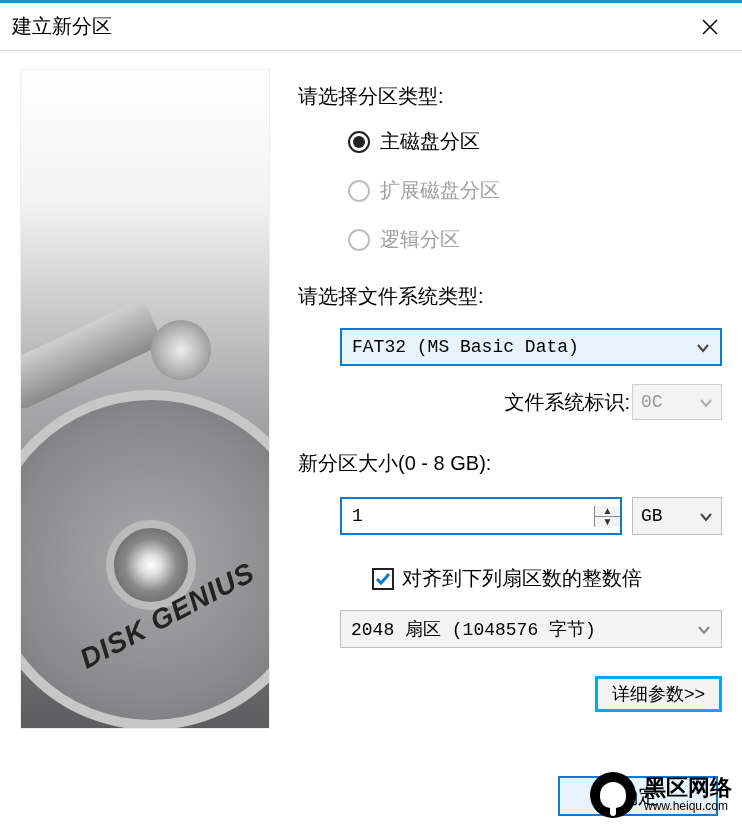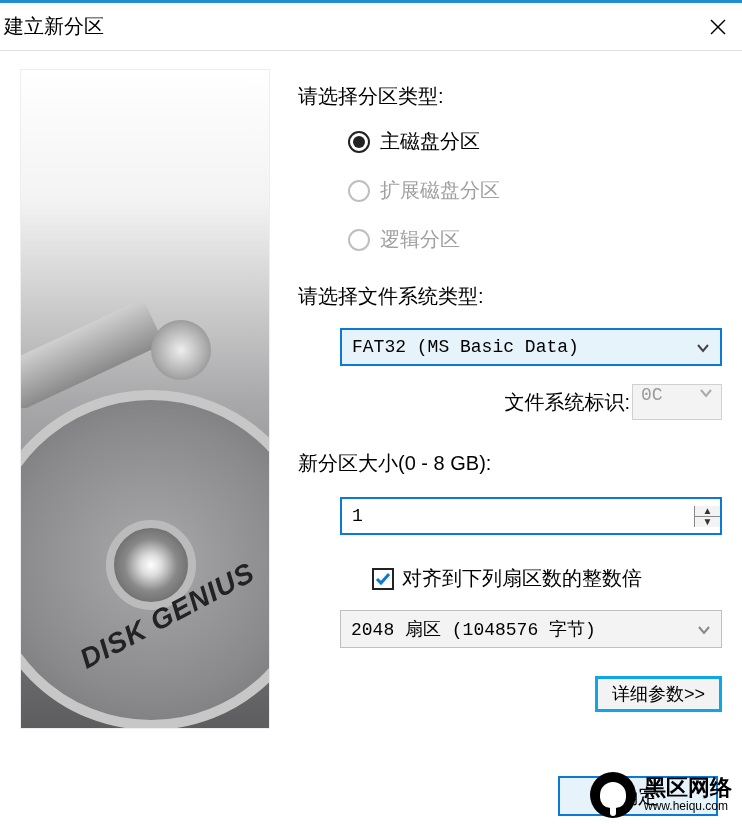--- a/index.html
+++ b/index.html
@@ -15,21 +15,21 @@
     position: relative;
   }
   .topbar-accent {
     height: 3px;
     background: #1f8fd0;
   }
   .titlebar {
     height: 48px;
     display: flex;
     align-items: center;
-    padding: 0 4px;
+    padding: 0 12px;
     border-bottom: 1px solid #e0e0e0;
   }
   .titlebar .title {
     flex: 1;
     font-size: 20px;
   }
   .close-btn {
     width: 40px;
     height: 40px;
     display: flex;
@@ -167,20 +167,21 @@
     gap: 2px;
     margin: 18px 0 30px 0;
   }
   .fsid-label { font-size: 20px; }
   .fsid-box {
     width: 90px; height: 36px;
     border: 1px solid #d0d0d0;
     background: #f3f3f3;
     color: #9a9a9a;
     display: flex;
+    align-items: center;
     padding: 0 8px;
     font-family: "Courier New", monospace;
     font-size: 18px;
   }
   .fsid-box .select-caret svg { stroke: #aaa; }
 
   .size-row {
     display: flex;
     align-items: stretch;
     gap: 10px;
@@ -397,20 +398,28 @@
 
     <div class="section-label">新分区大小(0 - 8 GB):</div>
     <div class="size-row">
       <div class="size-input">
         <input type="text" value="1" style="">
         <div class="spinner">
           <div>▲</div>
           <div>▼</div>
         </div>
       </div>
+      <div class="unit-box">
+        <span>GB</span>
+        <span class="select-caret">
+          <svg width="14" height="14" viewBox="0 0 14 14">
+              <polyline points="2,4 7,10 12,4"></polyline>
+            </svg>
+        </span>
+      </div>
     </div>
 
     <div class="check-row">
       <span class="checkbox">
         <svg width="16" height="16" viewBox="0 0 16 16">
             <polyline points="2,8 6,12 14,3" fill="none" stroke="#0a7ad6" stroke-width="3"></polyline>
           </svg>
       </span>
       <span>对齐到下列扇区数的整数倍</span>
     </div>

